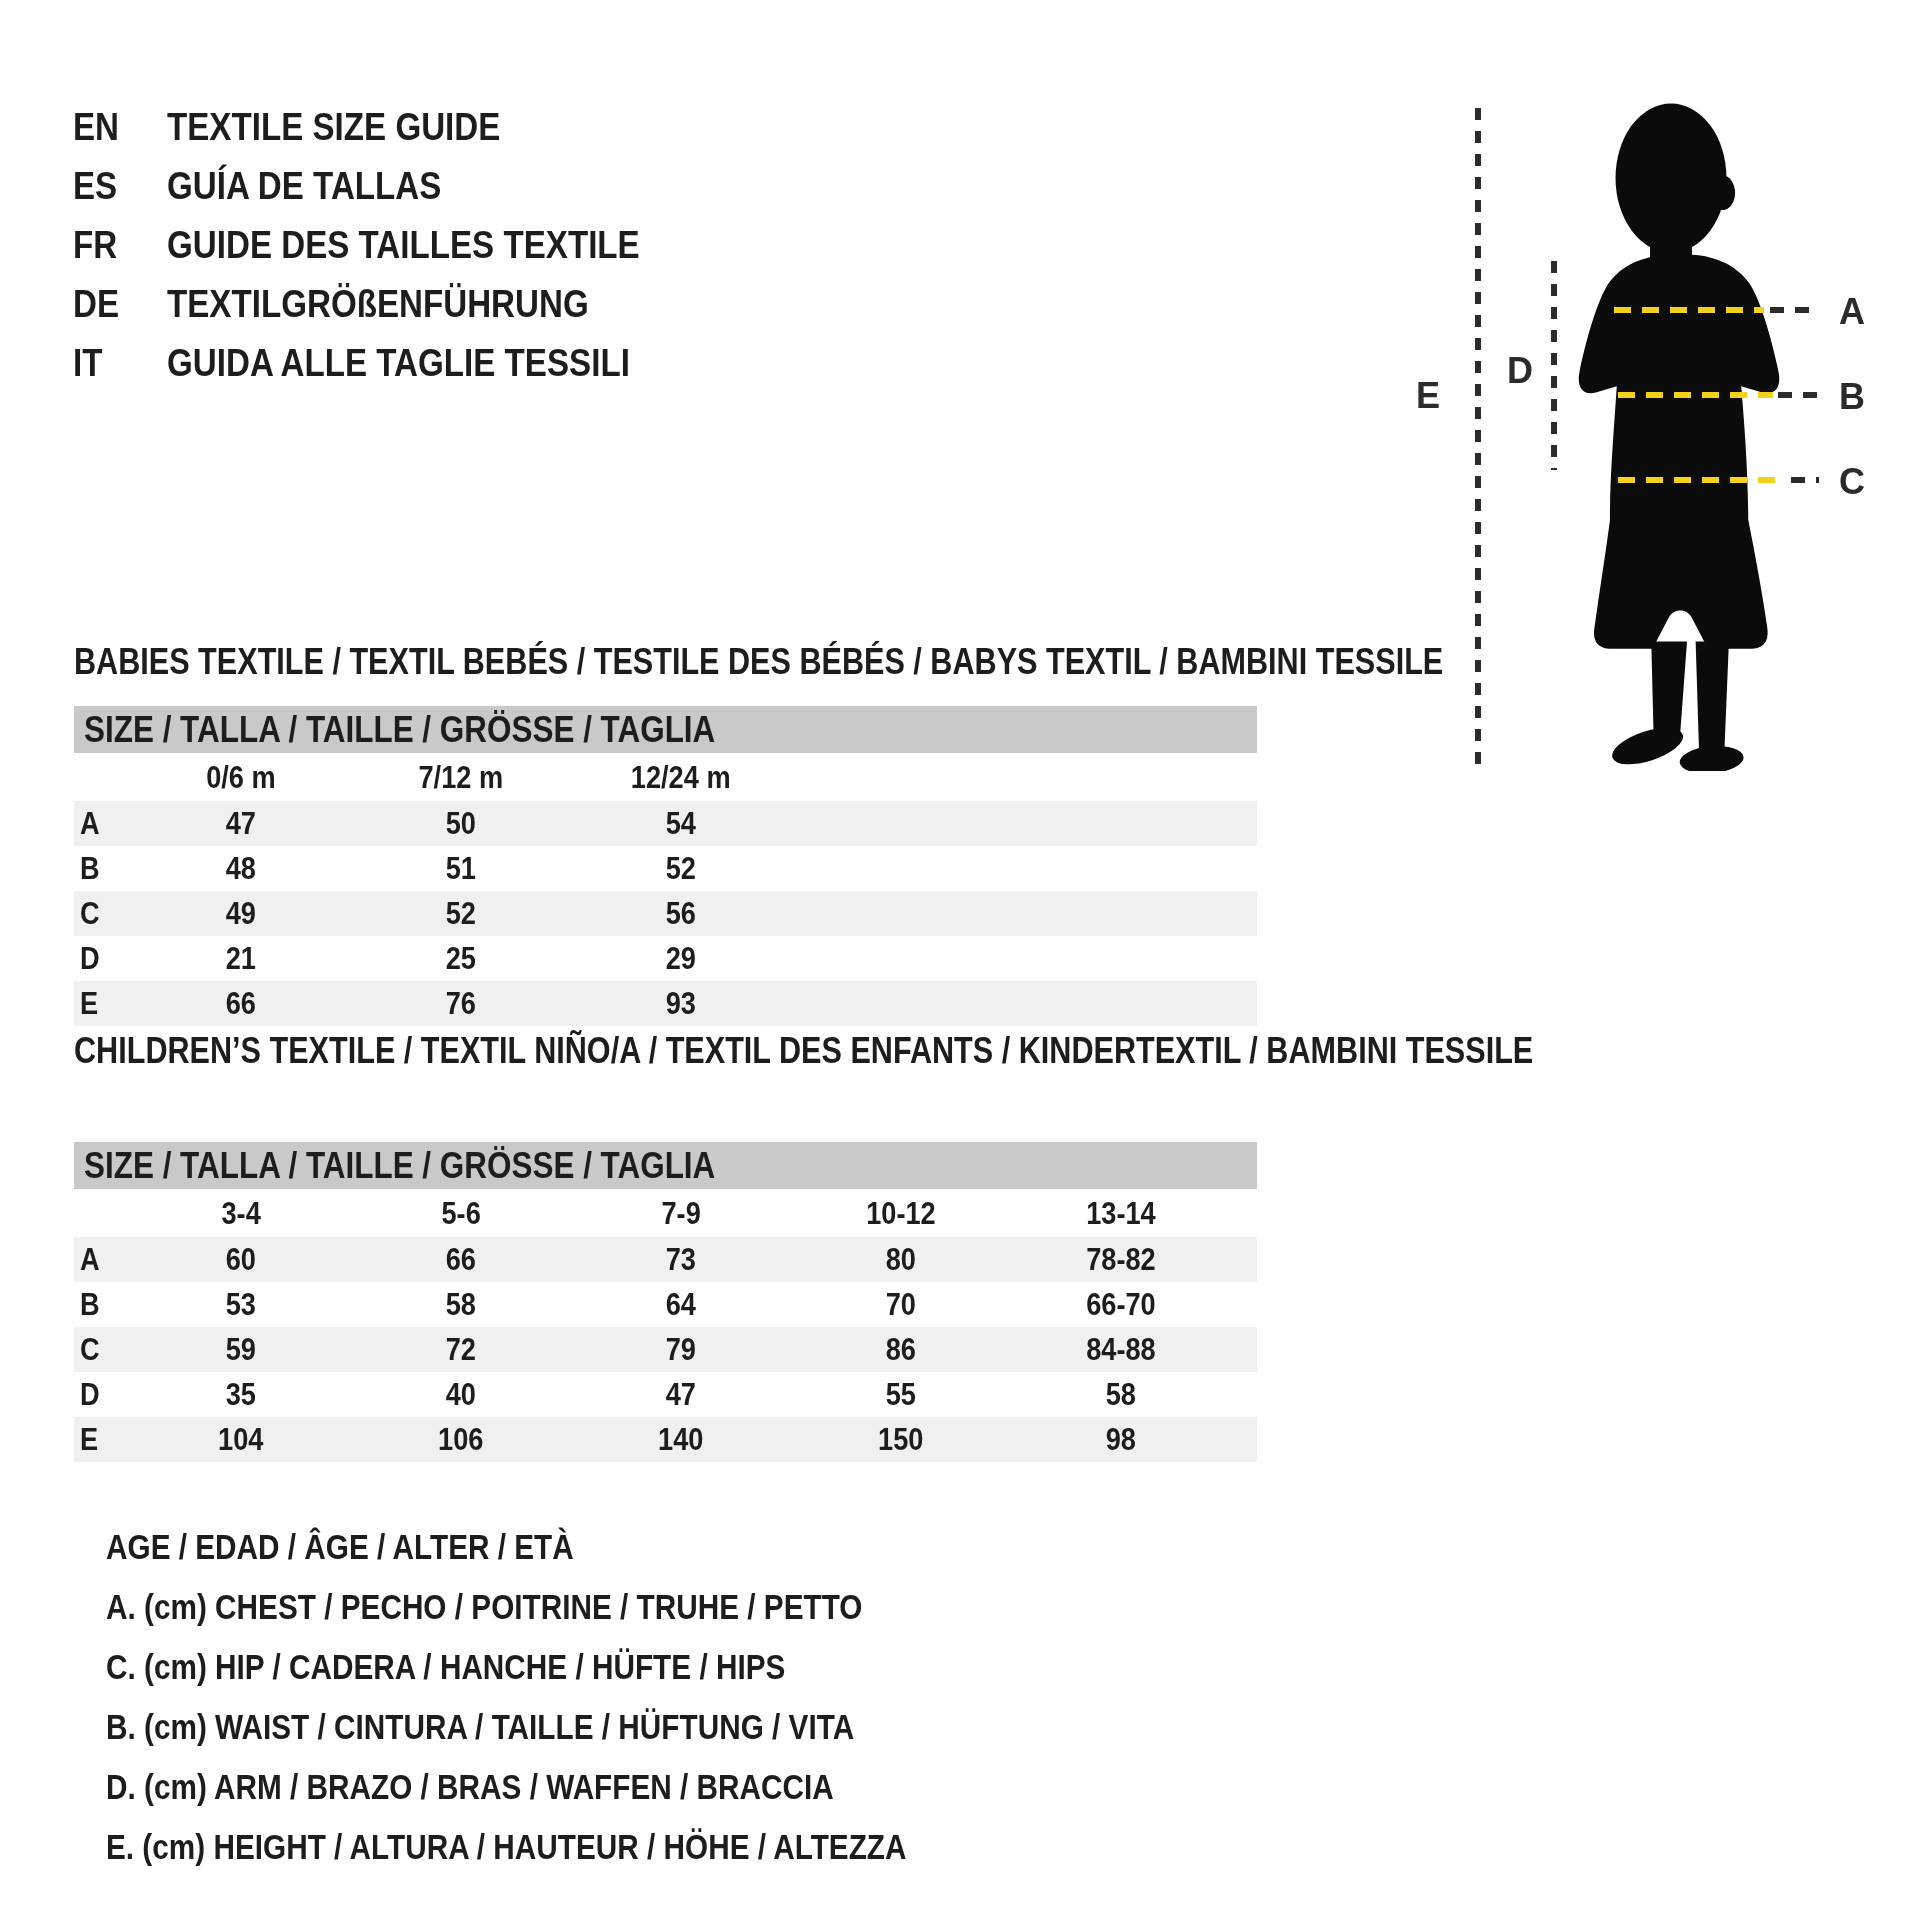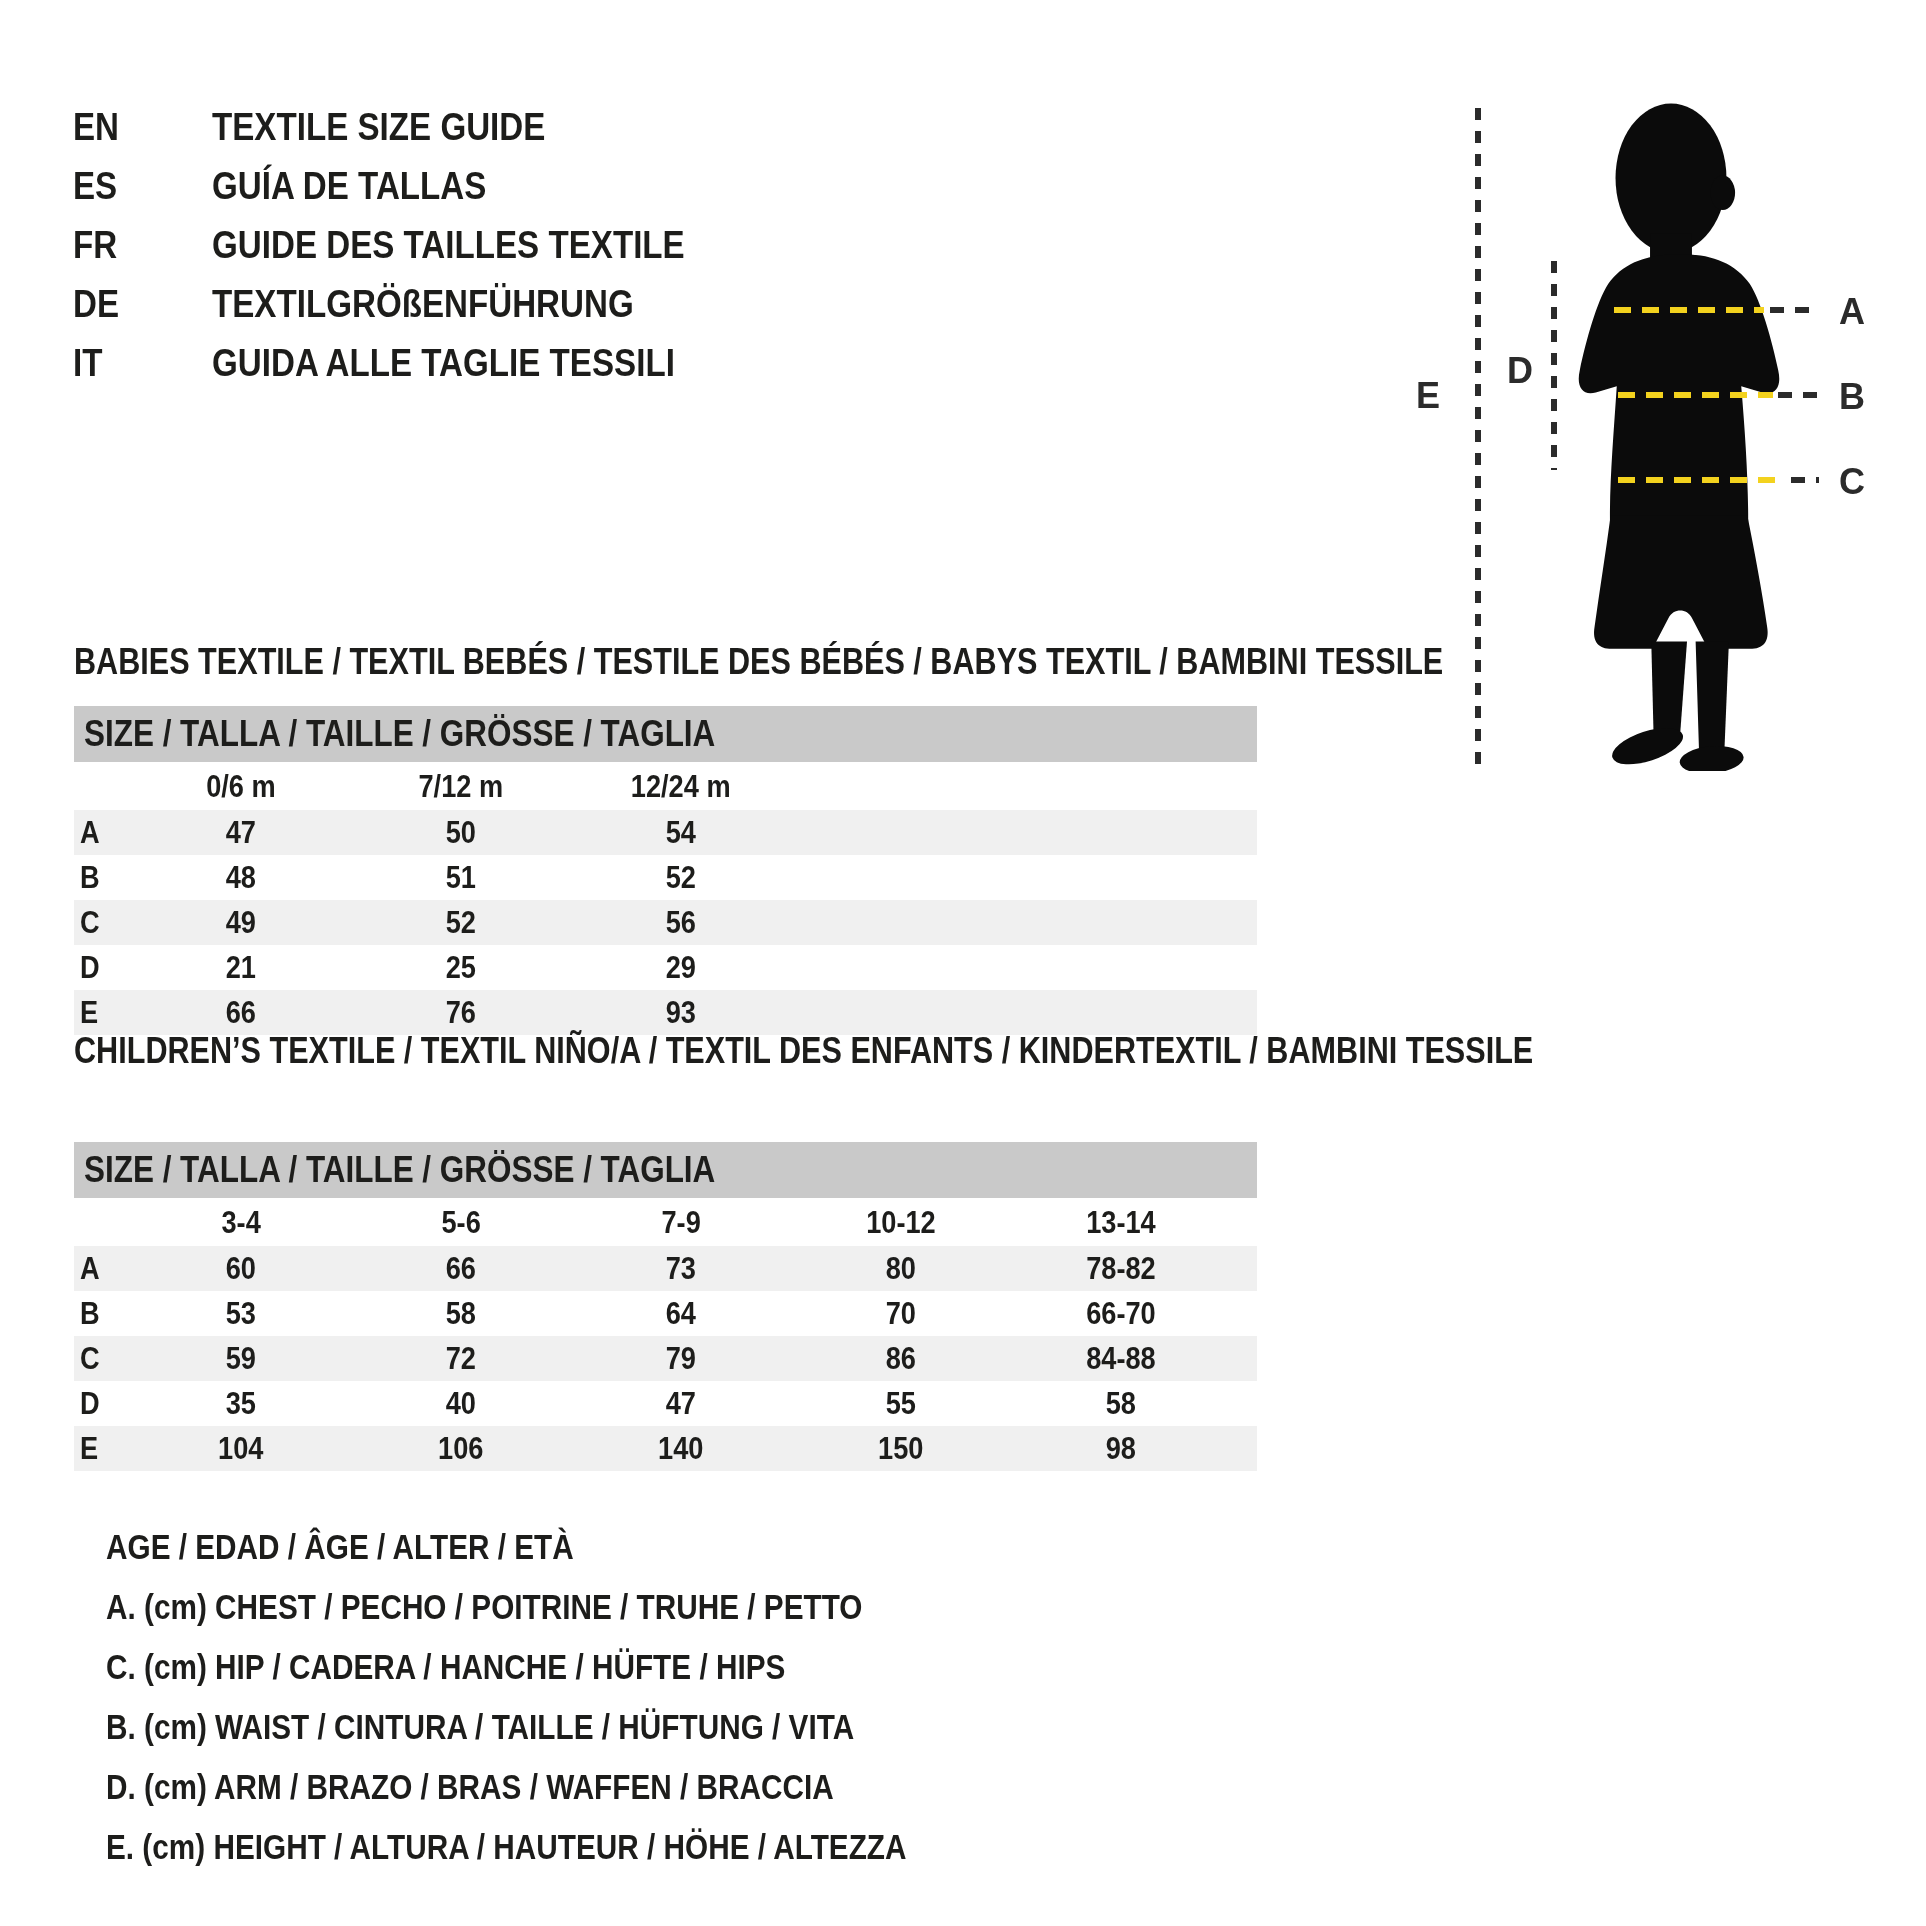--- a/index.html
+++ b/index.html
@@ -17,21 +17,21 @@
     overflow: hidden;
   }
   .abs { position: absolute; }
 
   
   .cond  { display: inline-block; transform: scaleX(0.85); transform-origin: 0 50%; white-space: nowrap; }
   .condc { display: inline-block; transform: scaleX(0.85); transform-origin: 50% 50%; white-space: nowrap; }
 
   
   #lang-block { left: 73px; top: 97px; }
-  .lang-row { display: flex; height: 59px; align-items: center; font-size: 39px; letter-spacing: 0px; gap: 45px; }
+  .lang-row { display: flex; height: 59px; align-items: center; font-size: 39px; letter-spacing: 0px; }
   .lang-code  { width: 94px; flex: 0 0 94px; }
   .lang-title { }
 
   
   .vdots {
     width: 6.2px;
     background-image: repeating-linear-gradient(180deg, #2b2b2b 0 12.3px, transparent 12.3px 23px);
   }
   .ydash {
     height: 6.2px;
@@ -42,21 +42,21 @@
     background-image: repeating-linear-gradient(90deg, #2b2b2b 0 13.6px, transparent 13.6px 25px);
   }
   .measure-letter { font-size: 36px; color: #2b2b2b; }
 
   
   .section-heading { font-size: 36px; }
 
   
   .size-table { width: 1183px; }
   .size-bar {
-    height: 56px;
+    height: 47px;
     background: #c9c9c9;
     display: flex;
     align-items: center;
     padding-left: 10px;
     box-sizing: border-box;
     font-size: 37px;
   }
   .cols-row, .data-row {
     display: grid;
     align-items: center;

